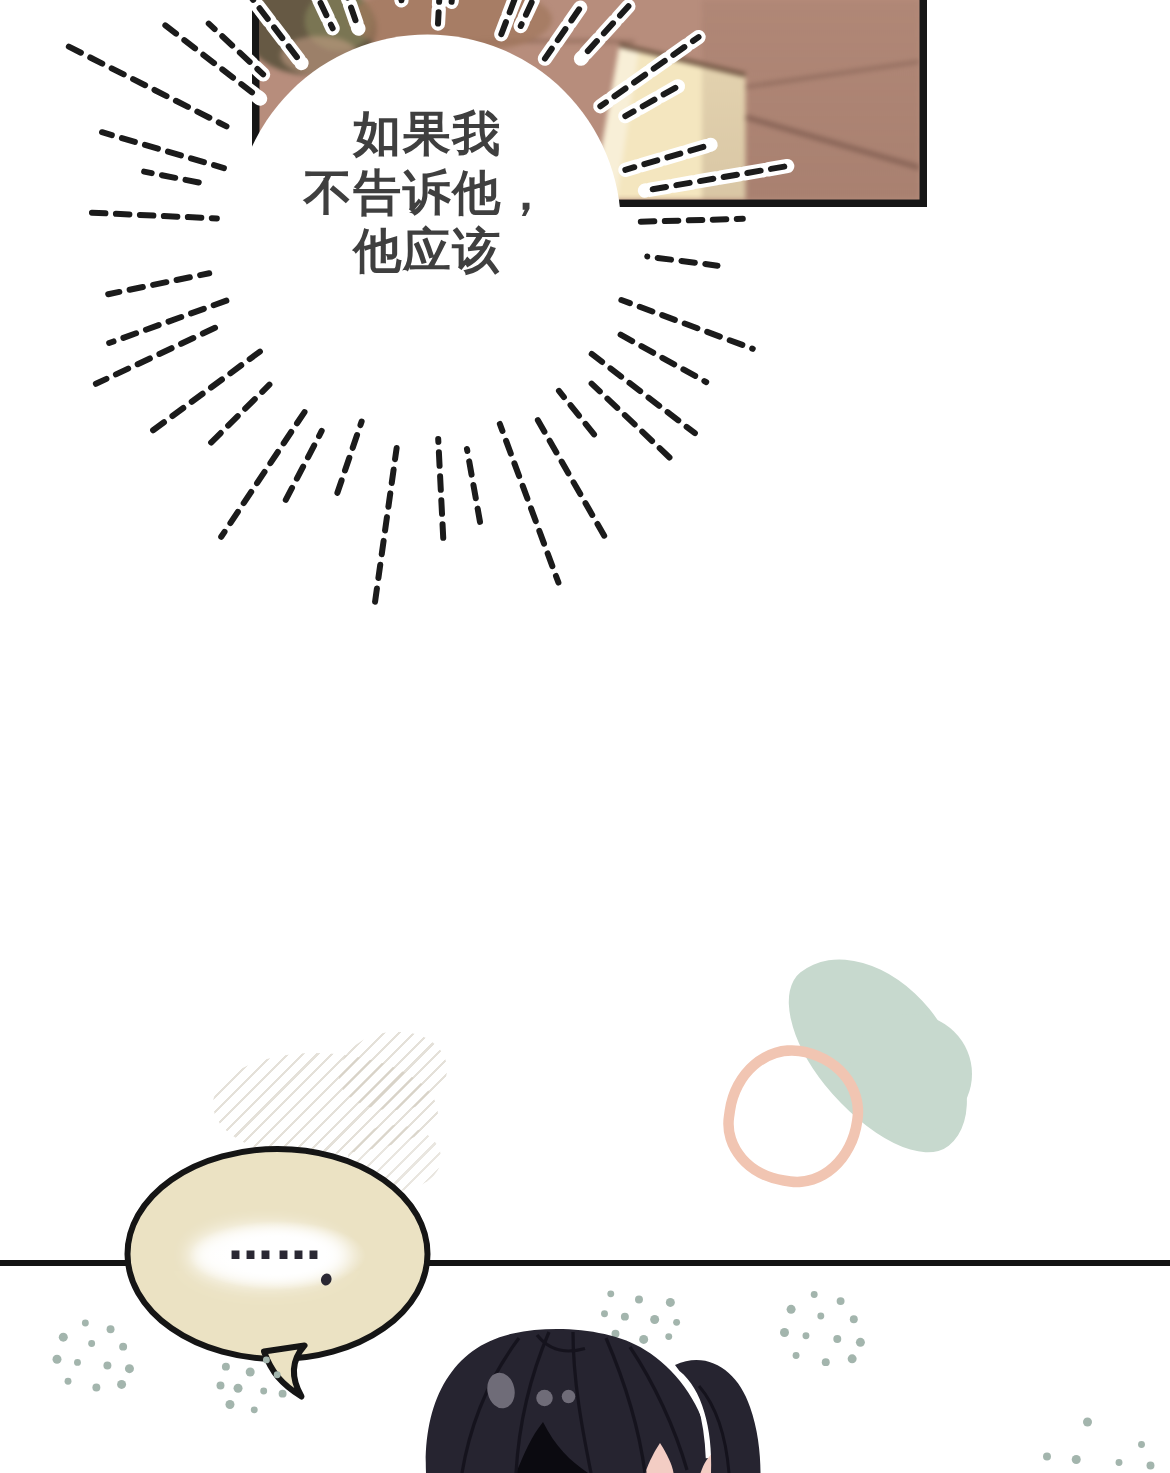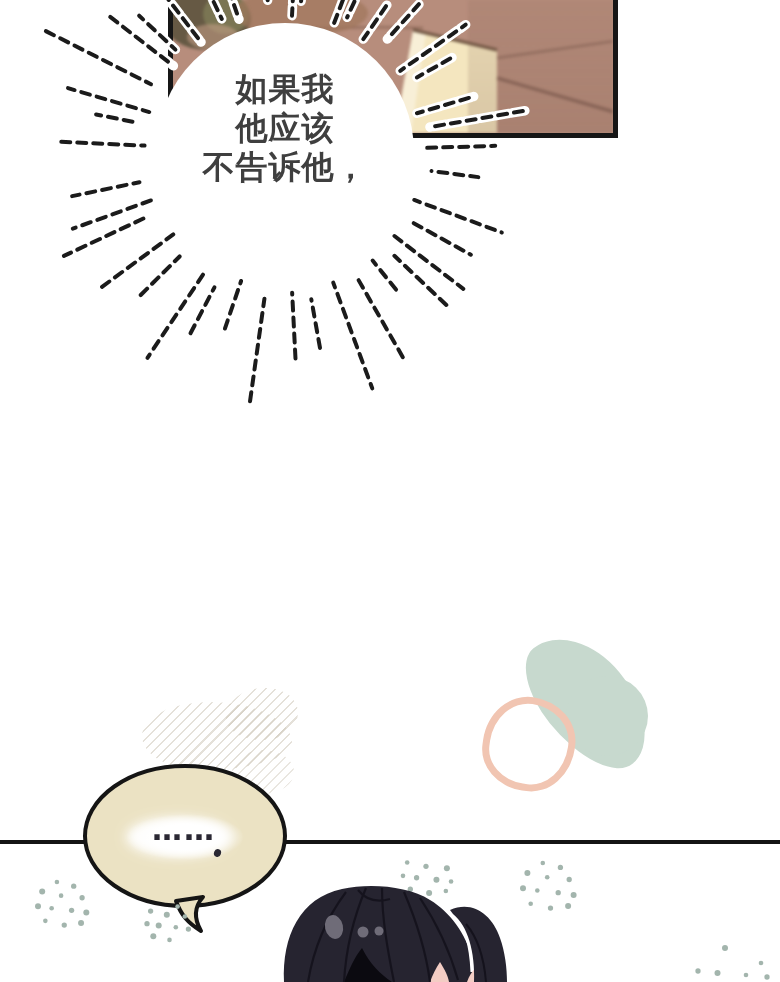--- a/index.html
+++ b/index.html
@@ -164,22 +164,22 @@
         <line x1="221.74170304503897" y1="18.878140934126577" x2="189.9730204474807" y2="-47.97642662515625" stroke="#ffffff" stroke-width="9.5" stroke-dasharray="13 3" stroke-dashoffset="8.321737720252713" stroke-linecap="round"></line>
         <line x1="221.74170304503897" y1="18.878140934126577" x2="189.9730204474807" y2="-47.97642662515625" stroke="#1b1b1b" stroke-width="4" stroke-dasharray="9 7" stroke-dashoffset="6.321737720252713" stroke-linecap="round"></line>
         <line x1="238.92753647695633" y1="19.13739809168058" x2="220.9716005980738" y2="-32.64347443262153" stroke="#ffffff" stroke-width="9.5" stroke-dasharray="13 3" stroke-dashoffset="12.053176608780632" stroke-linecap="round"></line>
         <line x1="238.92753647695633" y1="19.13739809168058" x2="220.9716005980738" y2="-32.64347443262153" stroke="#1b1b1b" stroke-width="4" stroke-dasharray="9 7" stroke-dashoffset="10.053176608780632" stroke-linecap="round"></line>
         <line x1="267.6470470484087" y1="0.21534501903838077" x2="259.90324823687234" y2="-67.5189382542437" stroke="#ffffff" stroke-width="9.5" stroke-dasharray="13 3" stroke-dashoffset="7.956946040643743" stroke-linecap="round"></line>
         <line x1="267.6470470484087" y1="0.21534501903838077" x2="259.90324823687234" y2="-67.5189382542437" stroke="#1b1b1b" stroke-width="4" stroke-dasharray="9 7" stroke-dashoffset="5.956946040643743" stroke-linecap="round"></line>
       </g>
   </svg>
   <div class="thought-text">
     <div>如果我</div>
+    <div>不告诉他，</div>
     <div>他应该</div>
-    <div>不告诉他，</div>
   </div>
 
   <div class="hatch h1"></div>
   <div class="hatch h2"></div>
   <div class="hatch h3"></div>
   <div class="gblob g1"></div>
   <div class="gblob g2"></div>
   <div class="pring"></div>
 
   <div class="divider"></div>

